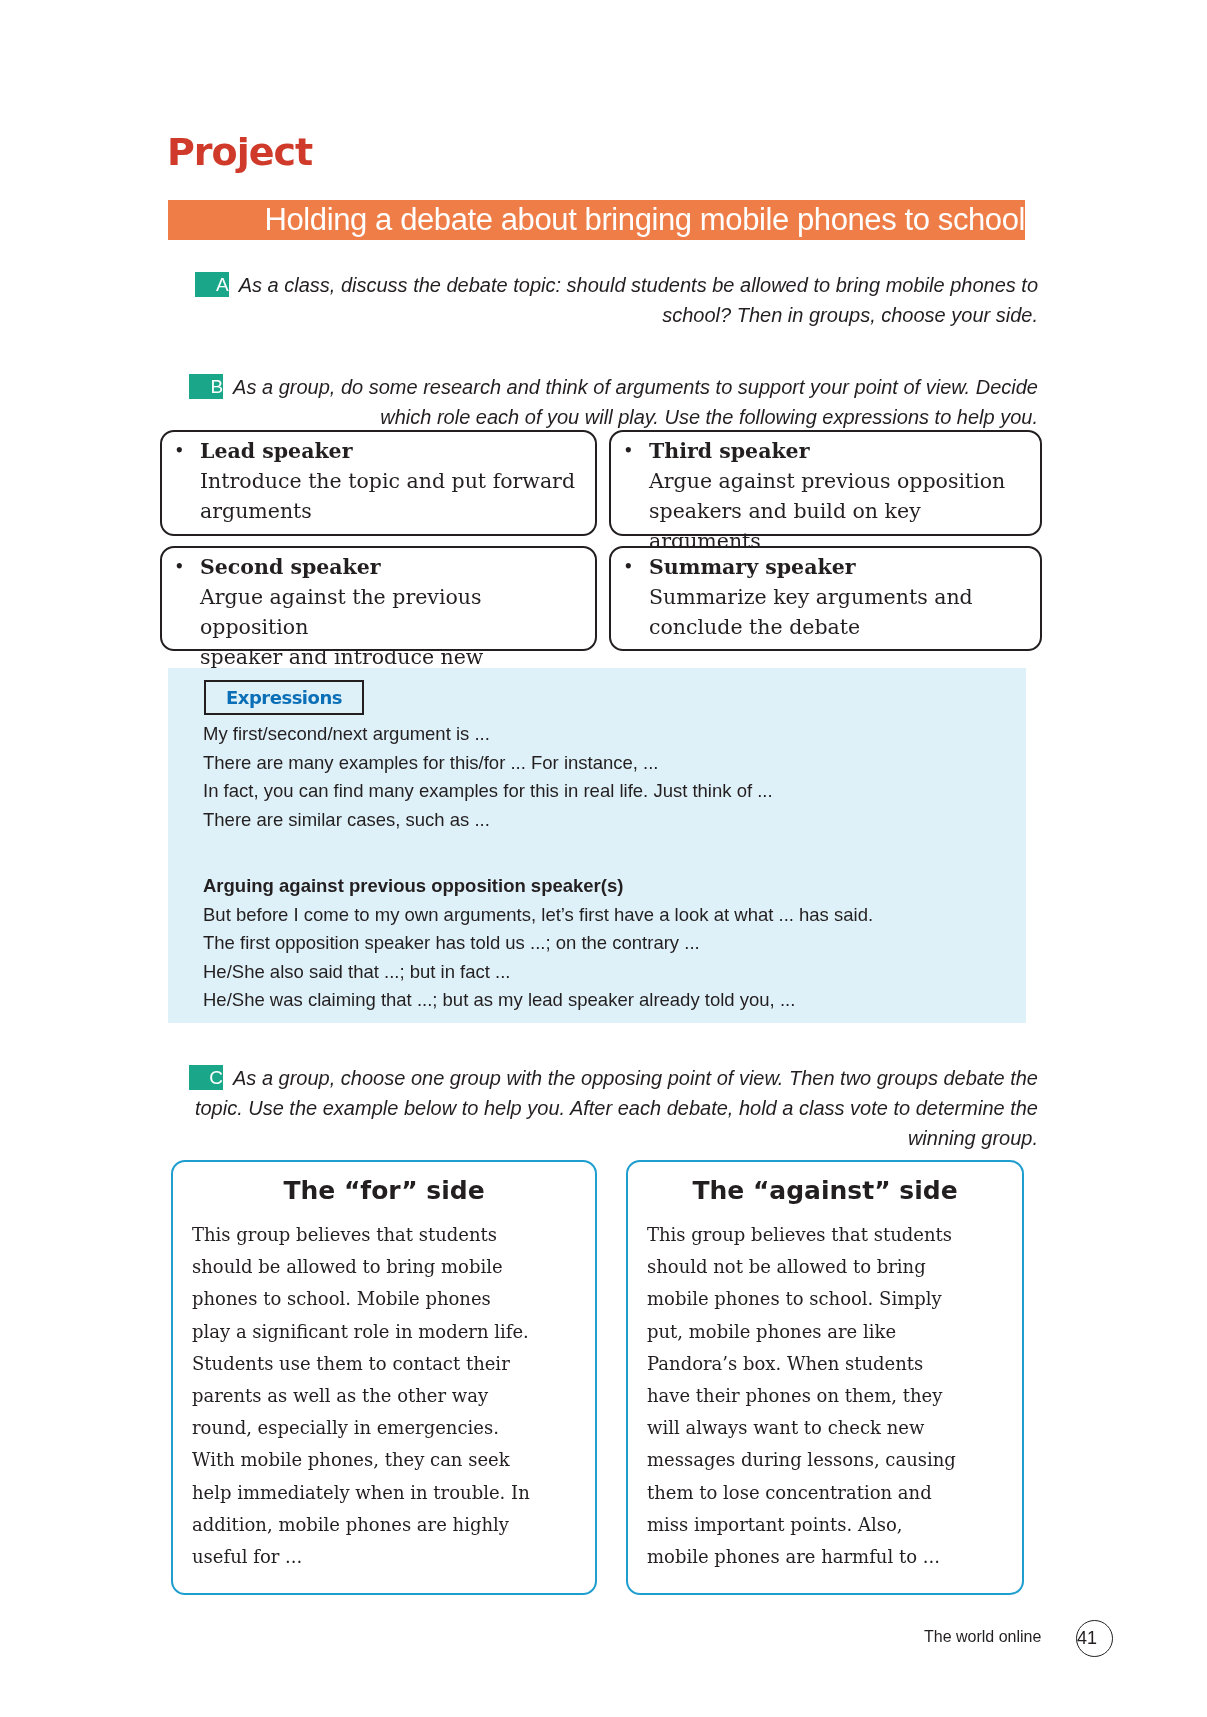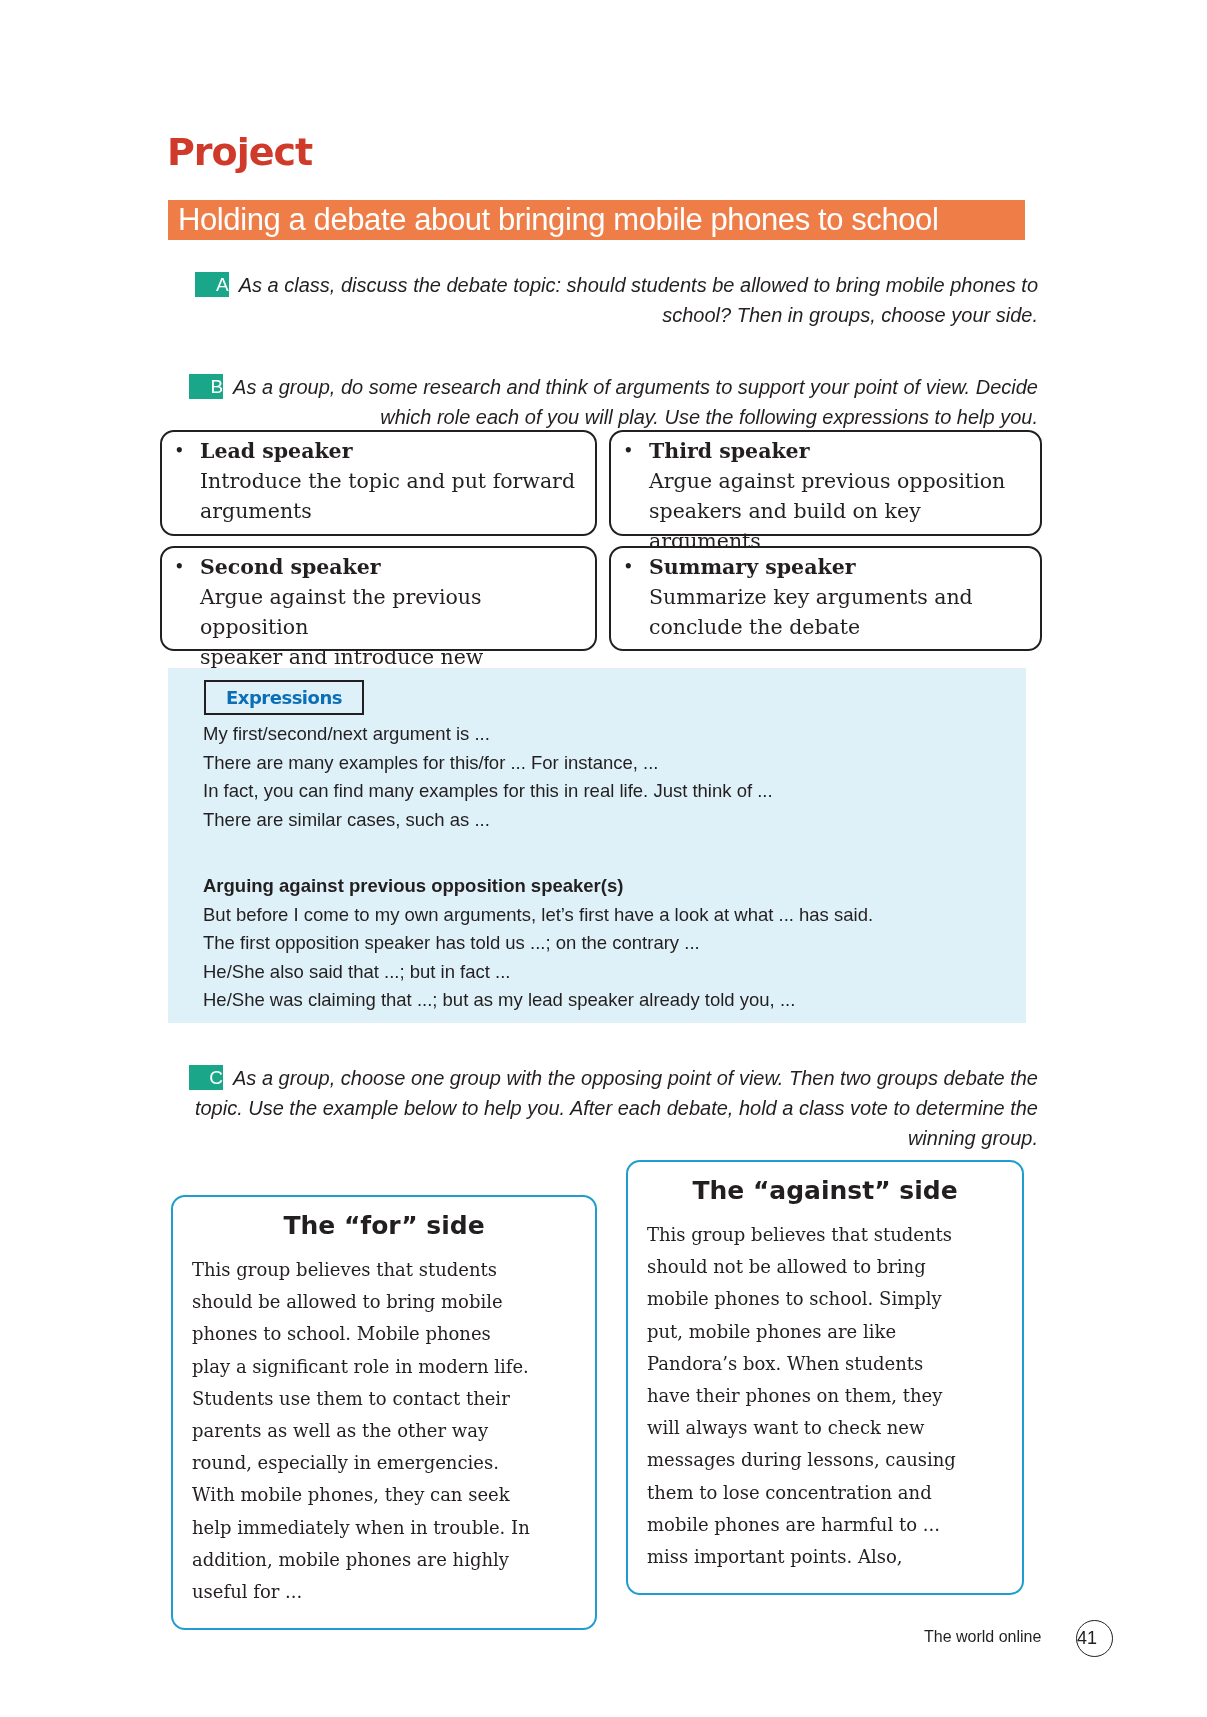--- a/index.html
+++ b/index.html
@@ -10,20 +10,21 @@
       position: absolute; left: 167px; top: 130px;
       font-family: "DejaVu Sans", sans-serif; font-weight: bold;
       font-size: 38px; color: #cf3a2a; letter-spacing: -1px;
     }
     .subtitle-bar {
       position: absolute; left: 168px; top: 200px; width: 857px; height: 40px;
       background: #ef7d47; color: #ffffff;
       font-family: "Liberation Sans", sans-serif; font-size: 31px;
       line-height: 40px; padding-left: 10px; white-space: nowrap;
       letter-spacing: -0.4px;
+      text-align: right;
     }
 
     .instruction {
       position: absolute; left: 168px; width: 870px;
       font-family: "Liberation Sans", sans-serif; font-style: italic;
       font-size: 20px; line-height: 30px; color: #231f20; text-align: right;
     }
     .badge {
       display: inline-block; width: 34px; height: 25px; margin-right: 10px;
       background: #1aa689; color: #ffffff; font-style: normal;
@@ -135,21 +136,21 @@
     <span class="expr-line">The first opposition speaker has told us ...; on the contrary ...</span>
     <span class="expr-line">He/She also said that ...; but in fact ...</span>
     <span class="expr-line">He/She was claiming that ...; but as my lead speaker already told you, ...</span>
   </div>
 </div>
 
 <div class="instruction" style="top:1063px;">
   <span class="badge">C</span><span>As a group, choose one group with the opposing point of view. Then two groups debate the topic. Use the example below to help you. After each debate, hold a class vote to determine the winning group.</span>
 </div>
 
-<div class="side-box" style="left:171px; width:426px;margin-top:35px;">
+<div class="side-box" style="left:171px; width:426px;">
   <span class="side-title">The “for” side</span>
   <div class="side-body">
     <span class="side-line">This group believes that students</span>
     <span class="side-line">should be allowed to bring mobile</span>
     <span class="side-line">phones to school. Mobile phones</span>
     <span class="side-line">play a significant role in modern life.</span>
     <span class="side-line">Students use them to contact their</span>
     <span class="side-line">parents as well as the other way</span>
     <span class="side-line">round, especially in emergencies.</span>
     <span class="side-line">With mobile phones, they can seek</span>
@@ -163,19 +164,19 @@
   <div class="side-body">
     <span class="side-line">This group believes that students</span>
     <span class="side-line">should not be allowed to bring</span>
     <span class="side-line">mobile phones to school. Simply</span>
     <span class="side-line">put, mobile phones are like</span>
     <span class="side-line">Pandora’s box. When students</span>
     <span class="side-line">have their phones on them, they</span>
     <span class="side-line">will always want to check new</span>
     <span class="side-line">messages during lessons, causing</span>
     <span class="side-line">them to lose concentration and</span>
+    <span class="side-line">miss important points. Also,</span>
     <span class="side-line">mobile phones are harmful to ...</span>
-    <span class="side-line">miss important points. Also,</span>
   </div>
 </div>
 
 <div class="footer-text">The world online</div>
 <div class="page-num">41</div>
 
 </body></html>

